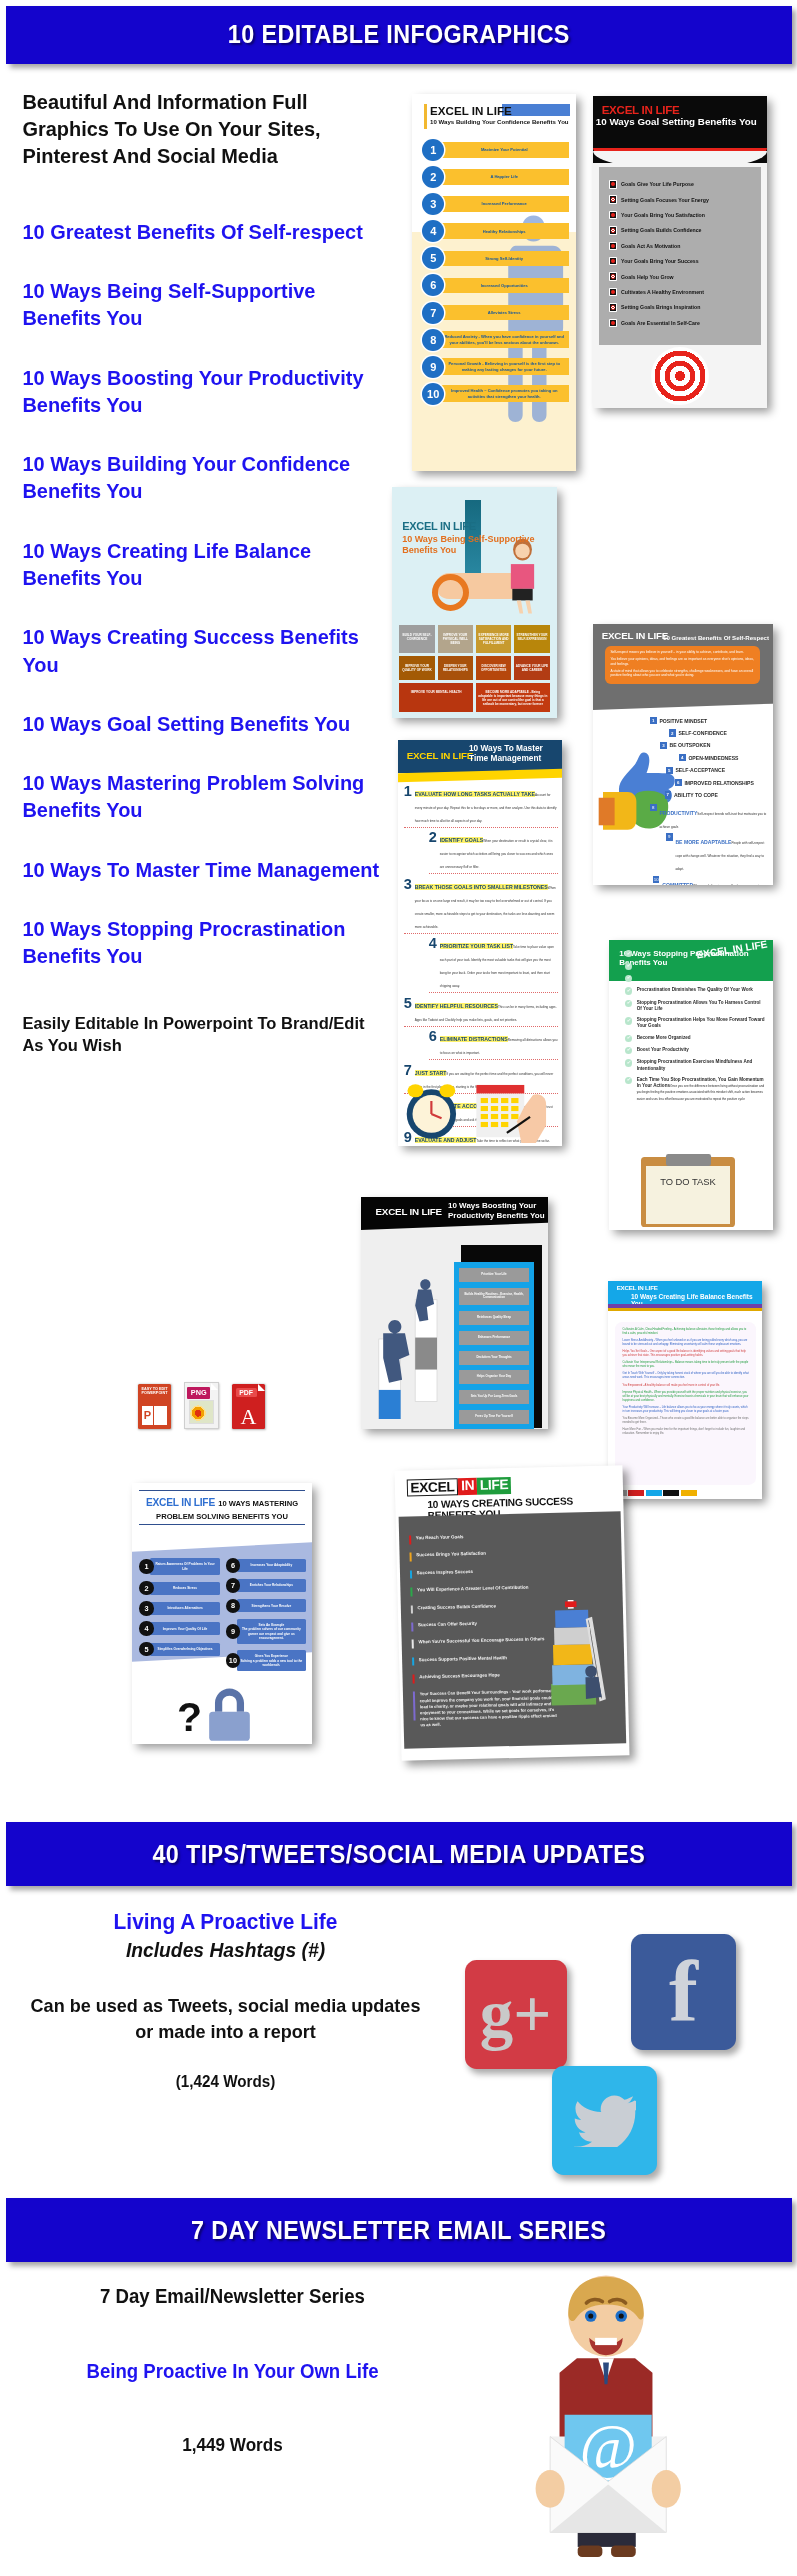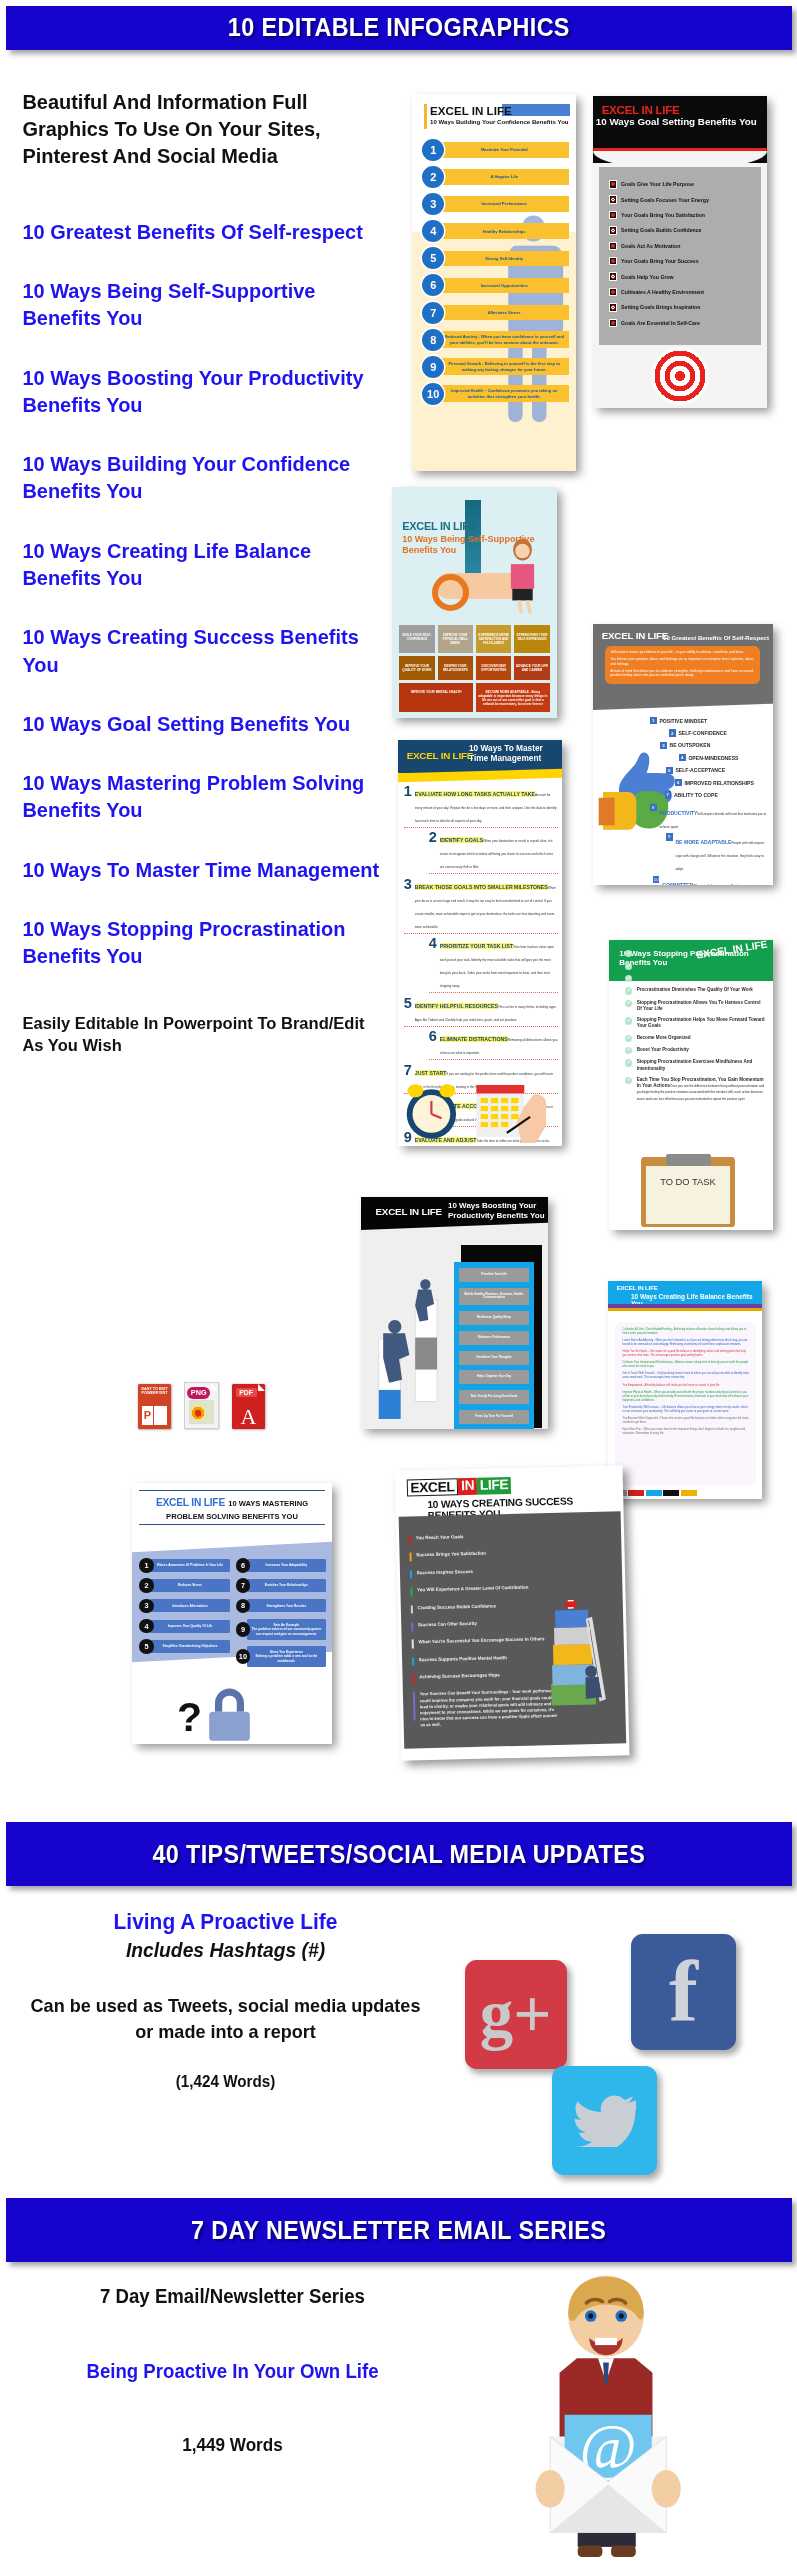--- a/index.html
+++ b/index.html
@@ -16,21 +16,21 @@
     background:#1404cc;
     box-shadow:4.4px 4.4px 5.1px rgba(0,0,0,.35);
     display:flex;align-items:center;justify-content:center;
   }
   .banner .btxt{
     color:#fff;font-weight:bold;letter-spacing:0.4px;
     text-shadow:2.2px 2.2px 2.2px rgba(0,0,0,.45);
     font-size:25.4px;font-stretch:condensed;
     transform:scaleX(.92);
   }
-  #banner1{top:5.8px;height:44px;text-align:right;}
+  #banner1{top:5.8px;height:58px;text-align:right;}
   #banner2{top:1822px;height:64px;}
   #banner3{top:2198px;height:64px;}
 
   
   .leftcol{position:absolute;left:13px;top:89px;width:377px;text-align:left;}
   .hdr-black{
     color:#111;font-weight:bold;font-size:21px;line-height:1.28;
     transform:scaleX(.95);transform-origin:center;
   }
   .blue-item{
@@ -44,21 +44,21 @@
   }
 
   
   .fileicons{position:absolute;left:138px;top:1382px;display:flex;gap:13px;align-items:flex-end;}
   .ficon{position:relative;width:33px;height:45px;}
   .ppt-ic{background:#d04423;border-radius:1.5px;box-shadow:0.7px 0.7px 2.2px rgba(0,0,0,.3);}
   .ppt-ic .cap{position:absolute;top:2.9px;left:0;right:0;text-align:center;color:#fff;font-size:3.8px;font-weight:bold;line-height:1.15;}
   .ppt-ic .pbox{position:absolute;left:3.6px;bottom:3.6px;width:11.6px;height:19px;background:#fff;color:#d04423;font-size:11px;font-weight:bold;text-align:center;line-height:19px;}
   .ppt-ic .plines{position:absolute;right:3.6px;bottom:3.6px;width:13px;height:19px;background:#fff;}
   .png-ic{background:#f3f3f3;border:0.7px solid #cfcfcf;box-shadow:0.7px 0.7px 2.2px rgba(0,0,0,.28);}
-  .png-ic .tag{position:absolute;top:3.6px;left:2.2px;background:#be185d;color:#fff;font-size:7.3px;font-weight:bold;padding:1.5px 3.6px;border-radius:6px;}
+  .png-ic .tag{position:absolute;top:3.6px;left:2.2px;background:#be185d;color:#fff;font-size:7.3px;font-weight:bold;padding:1.5px 3.6px;border-radius:1px;}
   .png-ic .pic{position:absolute;left:3.6px;right:3.6px;bottom:3.6px;height:22px;background:radial-gradient(circle at 35% 55%,#e03010 0 18%,#f2a000 18% 32%,#ffe08a 32% 40%,#dfe6c8 40% 100%);border:0.7px solid #ddd;}
   .pdf-ic{background:#cf1f1f;border-radius:1.5px;box-shadow:0.7px 0.7px 2.2px rgba(0,0,0,.3);}
   .pdf-ic .tag{position:absolute;top:4.4px;left:3.6px;background:#e84a4a;color:#fff;font-size:6.9px;font-weight:bold;padding:0.7px 3.6px;border-radius:1.5px;}
   .pdf-ic .a{position:absolute;left:0;right:0;bottom:1.5px;text-align:center;color:#fff;font-size:22px;font-family:"Liberation Serif",serif;line-height:22px;}
   .ficon .fold{position:absolute;right:0;top:0;border-width:0 7.3px 7.3px 0;border-style:solid;border-color:#fff transparent;}
 
   
   .ig{position:absolute;background:#fff;box-shadow:5.1px 5.1px 8.7px rgba(0,0,0,.4);overflow:hidden;}
   .ig .eil{font-weight:bold;letter-spacing:-0.2px;}
 
@@ -185,21 +185,21 @@
   #ig-success .lg{background:#1e9c3c;color:#fff;}
   #ig-success .t2{position:absolute;left:32px;top:29px;font-size:10.2px;font-weight:bold;color:#111;letter-spacing:-0.2px;}
   #ig-success .grey{position:absolute;left:2.9px;top:46px;right:2.9px;bottom:11.6px;background:#595959;}
   #ig-success ul{list-style:none;margin:0;padding:19px 0 0 10.2px;width:145px;}
   #ig-success li{display:flex;gap:5.1px;align-items:flex-start;color:#f2f2f2;font-size:4.5px;font-weight:bold;margin-bottom:8.7px;line-height:1.3;}
   #ig-success li i{display:block;width:1.5px;height:8.7px;flex:0 0 1.5px;}
   #ig-success .para{color:#f2f2f2;font-size:4.1px;font-weight:bold;line-height:1.5;}
   #ig-success .blocks{position:absolute;right:19px;top:87px;width:59px;height:116px;}
 
   
-  #ig-problem{left:132px;top:1483px;width:200px;height:261px;background:#fff;}
+  #ig-problem{left:132px;top:1483px;width:180px;height:261px;background:#fff;}
   #ig-problem .hd{position:absolute;left:7.3px;top:7.3px;right:7.3px;border-top:1.5px solid #2f4f8f;border-bottom:1.5px solid #2f4f8f;padding:3.6px 0;text-align:center;}
   #ig-problem .eil{color:#2f6fd0;font-size:10.2px;font-weight:bold;letter-spacing:-0.2px;}
   #ig-problem .t2{color:#111;font-size:7.6px;font-weight:bold;}
   #ig-problem .band{position:absolute;left:0;top:64px;width:100%;height:110px;background:#aab9e0;transform:skewY(-3deg);}
   #ig-problem .cols{position:absolute;left:7.3px;top:75px;right:5.8px;display:flex;gap:5.8px;}
   #ig-problem .col{flex:1;}
   #ig-problem .pit{display:flex;align-items:center;gap:-4.4px;margin-bottom:5.8px;position:relative;}
   #ig-problem .pn{width:14.5px;height:14.5px;border-radius:50%;background:#111;color:#fff;font-size:7.3px;font-weight:bold;display:flex;align-items:center;justify-content:center;flex:0 0 14.5px;z-index:2;}
   #ig-problem .pb{margin-left:-3.6px;flex:1;background:#4a74c4;color:#fff;font-size:3.2px;font-weight:bold;text-align:center;padding:4.4px 2.2px;border-radius:1.5px;line-height:1.3;}
   #ig-problem .lock{position:absolute;left:67px;bottom:2.9px;width:61px;height:54px;}

